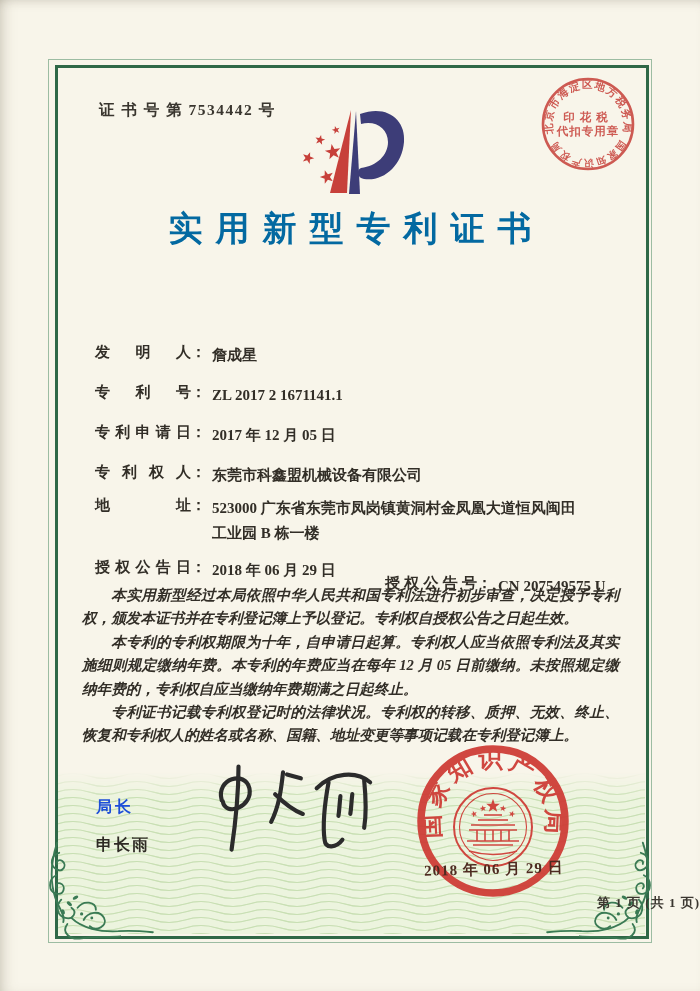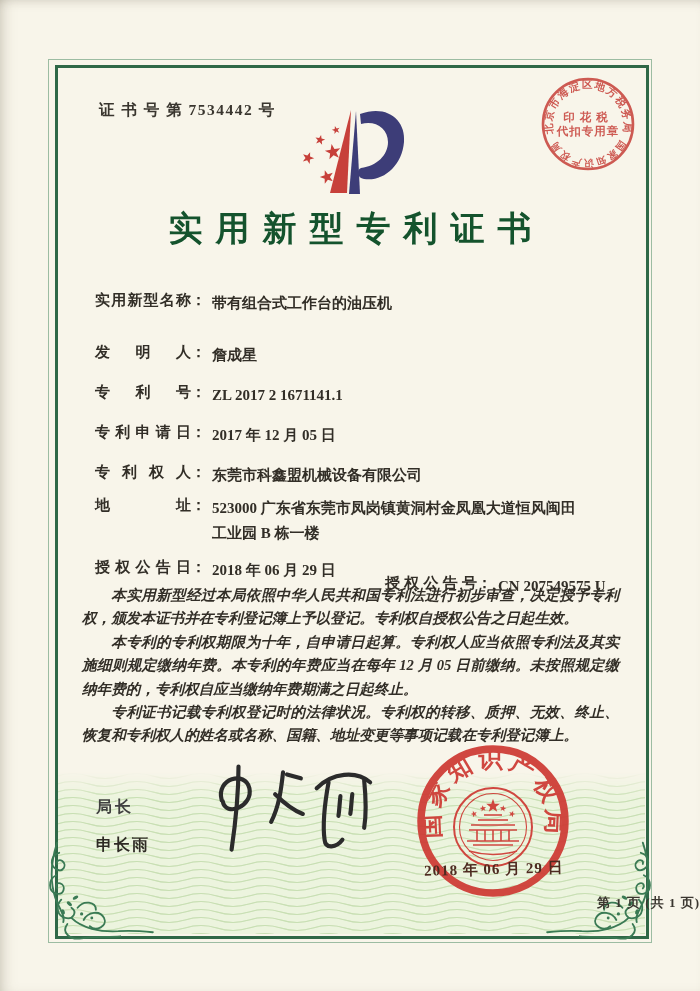--- a/index.html
+++ b/index.html
@@ -3,37 +3,37 @@
 <meta charset="utf-8">
 <style>
   html,body{margin:0;padding:0;}
   body{width:700px;height:991px;font-family:"Liberation Serif","DejaVu Serif",serif;}
   .page{position:relative;width:700px;height:991px;background:#f8f5ea;overflow:hidden;
         box-shadow:inset 10px 0 16px -10px rgba(90,80,60,.35), inset 0 8px 12px -8px rgba(90,80,60,.22);}
   .frame-outer{position:absolute;left:48px;top:59px;width:602px;height:882px;border:1px solid #9cbca2;}
   .frame-inner{position:absolute;left:55px;top:65px;width:588px;height:868px;border:3px solid #2f6847;}
   .cert-no{position:absolute;left:99px;top:100px;font-size:15.5px;letter-spacing:1.5px;color:#3a362f;font-weight:600;}
   .title{position:absolute;left:0;top:206px;width:700px;text-align:center;font-size:34px;font-weight:700;
-         letter-spacing:13px;text-indent:13px;color:#14532d;}
+         letter-spacing:13px;text-indent:13px;color:#0369a1;}
   .field-row{position:absolute;left:95px;width:535px;font-size:15px;font-weight:700;color:#322e27;}
   .flabel{display:inline-block;width:96px;text-align:justify;text-align-last:justify;vertical-align:top;}
   .colon{display:inline-block;vertical-align:top;}
   .fvalue{display:inline-block;vertical-align:top;margin-left:6px;max-width:412px;white-space:pre-line;line-height:25px;}
   .grant-right{position:absolute;left:290px;top:16px;}
   .grant-right .flabel{width:92px;}
   .body-text{position:absolute;left:82px;top:584px;width:537px;font-size:14.6px;line-height:23.4px;
              color:#322e27;text-align:justify;font-style:italic;font-weight:600;}
   .body-text p{margin:0;text-indent:2em;}
   .band{position:absolute;left:57px;top:772px;width:588px;height:162px;
         -webkit-mask-image:linear-gradient(to bottom,transparent 0,#000 26px);
         mask-image:linear-gradient(to bottom,transparent 0,#000 26px);}
   .flourish{position:absolute;width:112px;height:108px;}
   .flourish.left{left:47px;top:838px;}
   .flourish.right{left:541px;top:838px;transform:scaleX(-1);}
-  .signer-title{position:absolute;left:96px;top:797px;font-size:16px;letter-spacing:3px;color:#404040;font-weight:700;}
+  .signer-title{position:absolute;left:96px;top:797px;font-size:16px;letter-spacing:3px;color:#1d4ed8;font-weight:700;}
   .signer-name{position:absolute;left:96px;top:835px;font-size:16px;letter-spacing:2px;color:#2e2a24;font-weight:700;}
   .signature{position:absolute;left:192px;top:760px;width:188px;height:100px;}
   .logo{position:absolute;left:275px;top:100px;width:150px;height:110px;}
   .tax-stamp{position:absolute;left:536px;top:72px;width:104px;height:104px;opacity:.88;}
   .seal{position:absolute;left:413px;top:741px;width:160px;height:160px;opacity:.93;}
   .seal-date{position:absolute;left:424px;top:860px;font-size:15px;font-weight:700;color:#4d2a20;
              letter-spacing:1px;transform:rotate(-1.5deg);}
   .footer{position:absolute;left:0;top:894px;width:700px;text-align:right;font-size:13px;
           letter-spacing:1px;color:#3a362f;font-weight:600;}
 </style>
@@ -124,23 +124,20 @@
     </text>
     <text font-size="9.5" fill="#c8453e" font-weight="700" letter-spacing="2">
       <textPath href="#taxBottom" startOffset="50%" text-anchor="middle">国家知识产权局</textPath>
     </text>
     <text x="52" y="49" text-anchor="middle" font-size="11.5" fill="#c8453e" font-weight="700" letter-spacing="5">印花税</text>
     <text x="52" y="63" text-anchor="middle" font-size="11.5" fill="#c8453e" font-weight="700" letter-spacing="1">代扣专用章</text>
   </svg>
 
   <div class="title">实用新型专利证书</div>
 
-  <div class="field-row" style="top:291px">
-    <span class="flabel">实用新型名称</span><span class="colon">：</span><span class="fvalue">带有组合式工作台的油压机</span>
-  </div>
   <div class="field-row" style="top:343px">
     <span class="flabel">发明人</span><span class="colon">：</span><span class="fvalue">詹成星</span>
   </div>
   <div class="field-row" style="top:383px">
     <span class="flabel">专利号</span><span class="colon">：</span><span class="fvalue">ZL 2017 2 1671141.1</span>
   </div>
   <div class="field-row" style="top:423px">
     <span class="flabel">专利申请日</span><span class="colon">：</span><span class="fvalue">2017 年 12 月 05 日</span>
   </div>
   <div class="field-row" style="top:463px">

